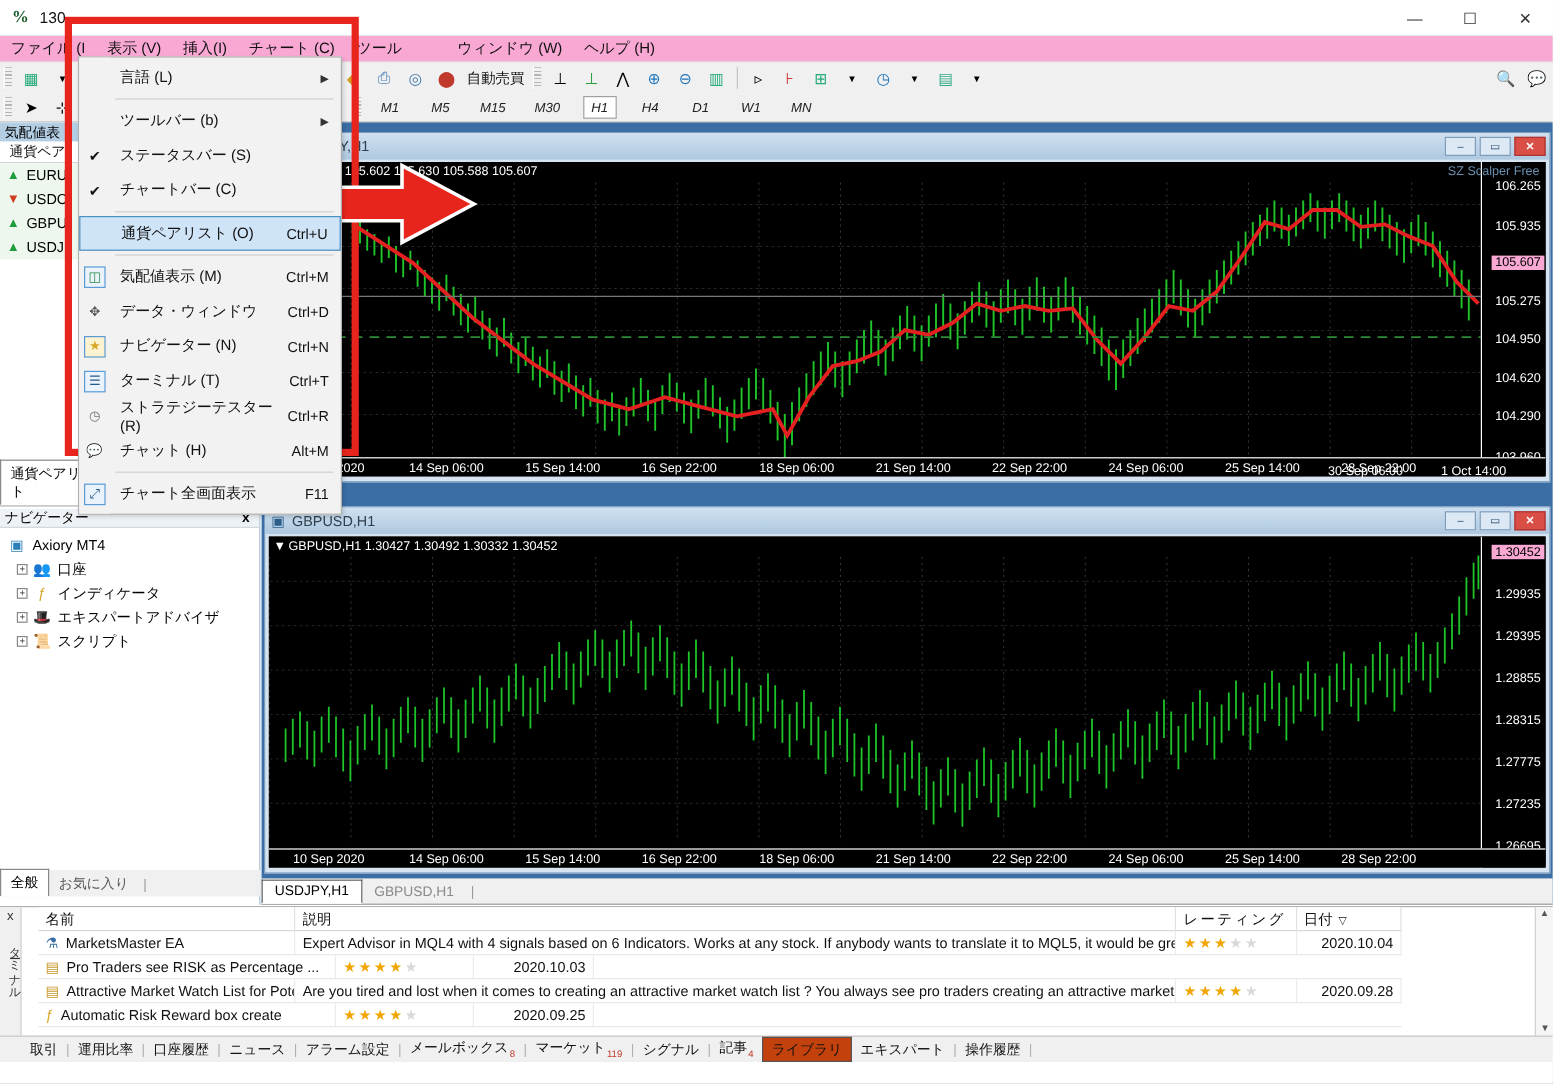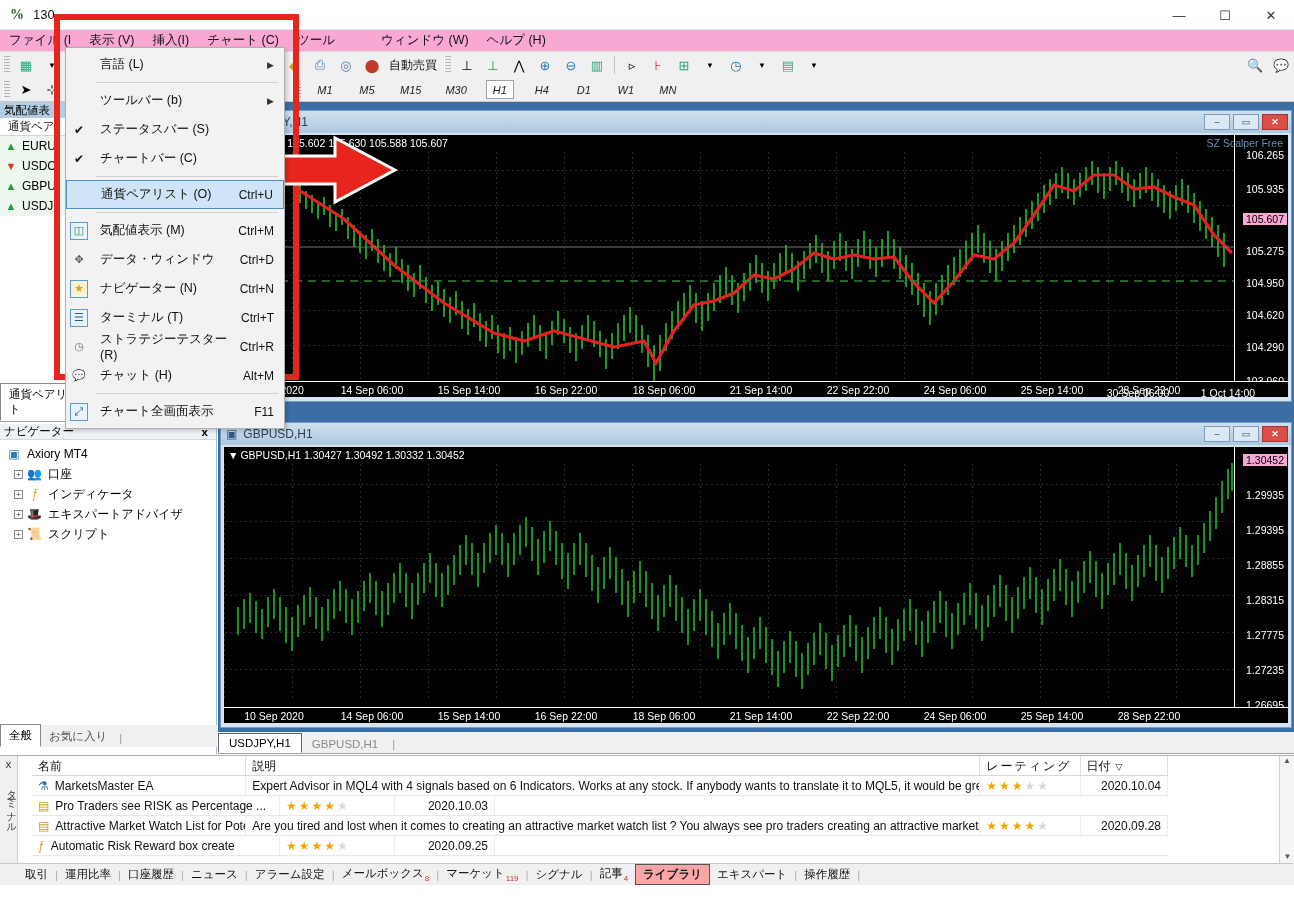--- a/index.html
+++ b/index.html
@@ -195,21 +195,21 @@
     background: #f5f5f5; border-left: 1px solid #d0d0d0; }
   .sc-arrow { height: 14px; text-align: center; font-size: 8px; color: #555; }
 
   
   .term-tabs {
     position: absolute; left: 0; top: 863px; width: 1294px; height: 22px;
     background: #f0f0f0; display: flex; align-items: center; font-size: 11.5px;
     border-top: 1px solid #c8c8c8;
   }
   .ttab { padding: 2px 7px; color: #111; position: relative; }
-  .ttab.active { background: #fca5a5; border: 1px solid #555; font-weight: bold; }
+  .ttab.active { background: #c2410c; border: 1px solid #555; font-weight: normal; }
   .tsep { color: #b0b0b0; }
   .badge { font-size: 8px; color: #c0392b; vertical-align: sub; margin-left: 1px; }
 
   
   .statusbar {
     position: absolute; left: 0; top: 885px; width: 1294px; height: 18px;
     background: #f0f0f0; border-top: 1px solid #d0d0d0; display: flex;
     align-items: center; font-size: 11.5px; color: #111;
   }
   .sb-seg { padding: 0 8px; height: 18px; display: flex; align-items: center; }

